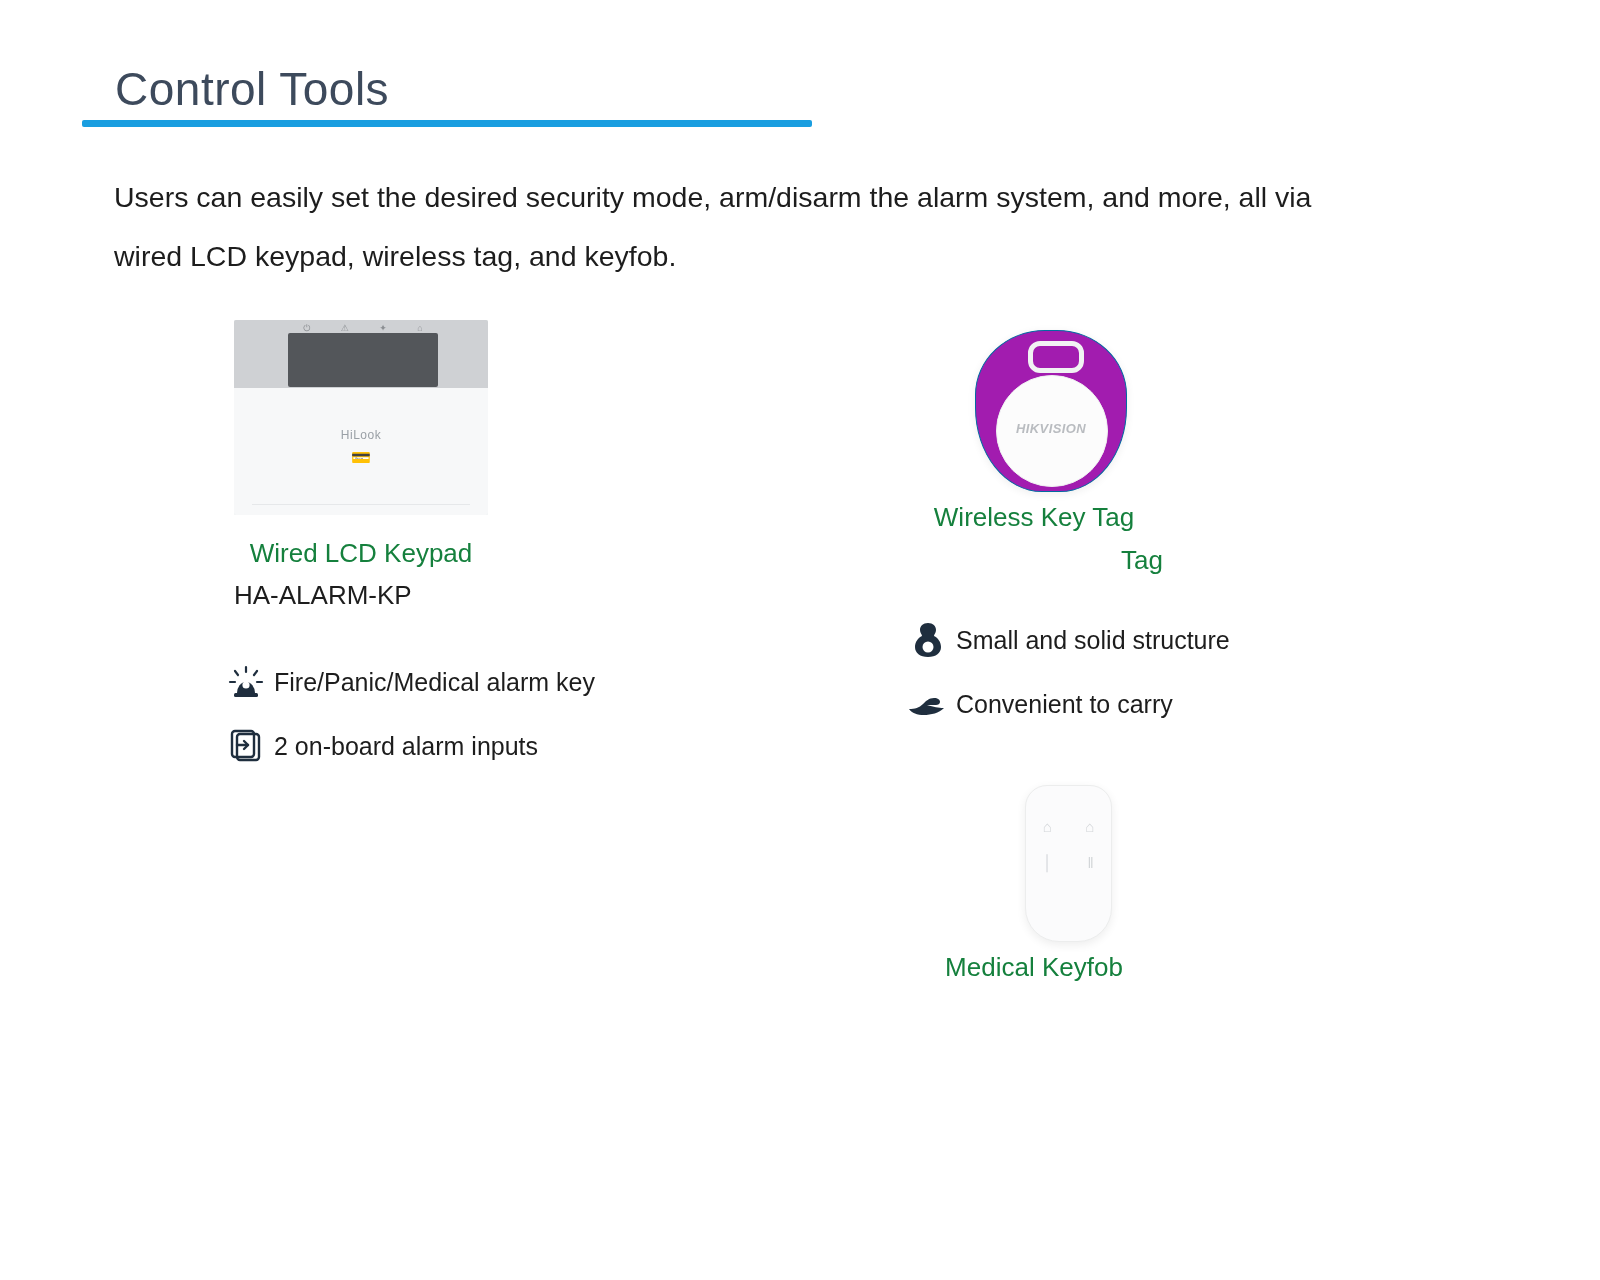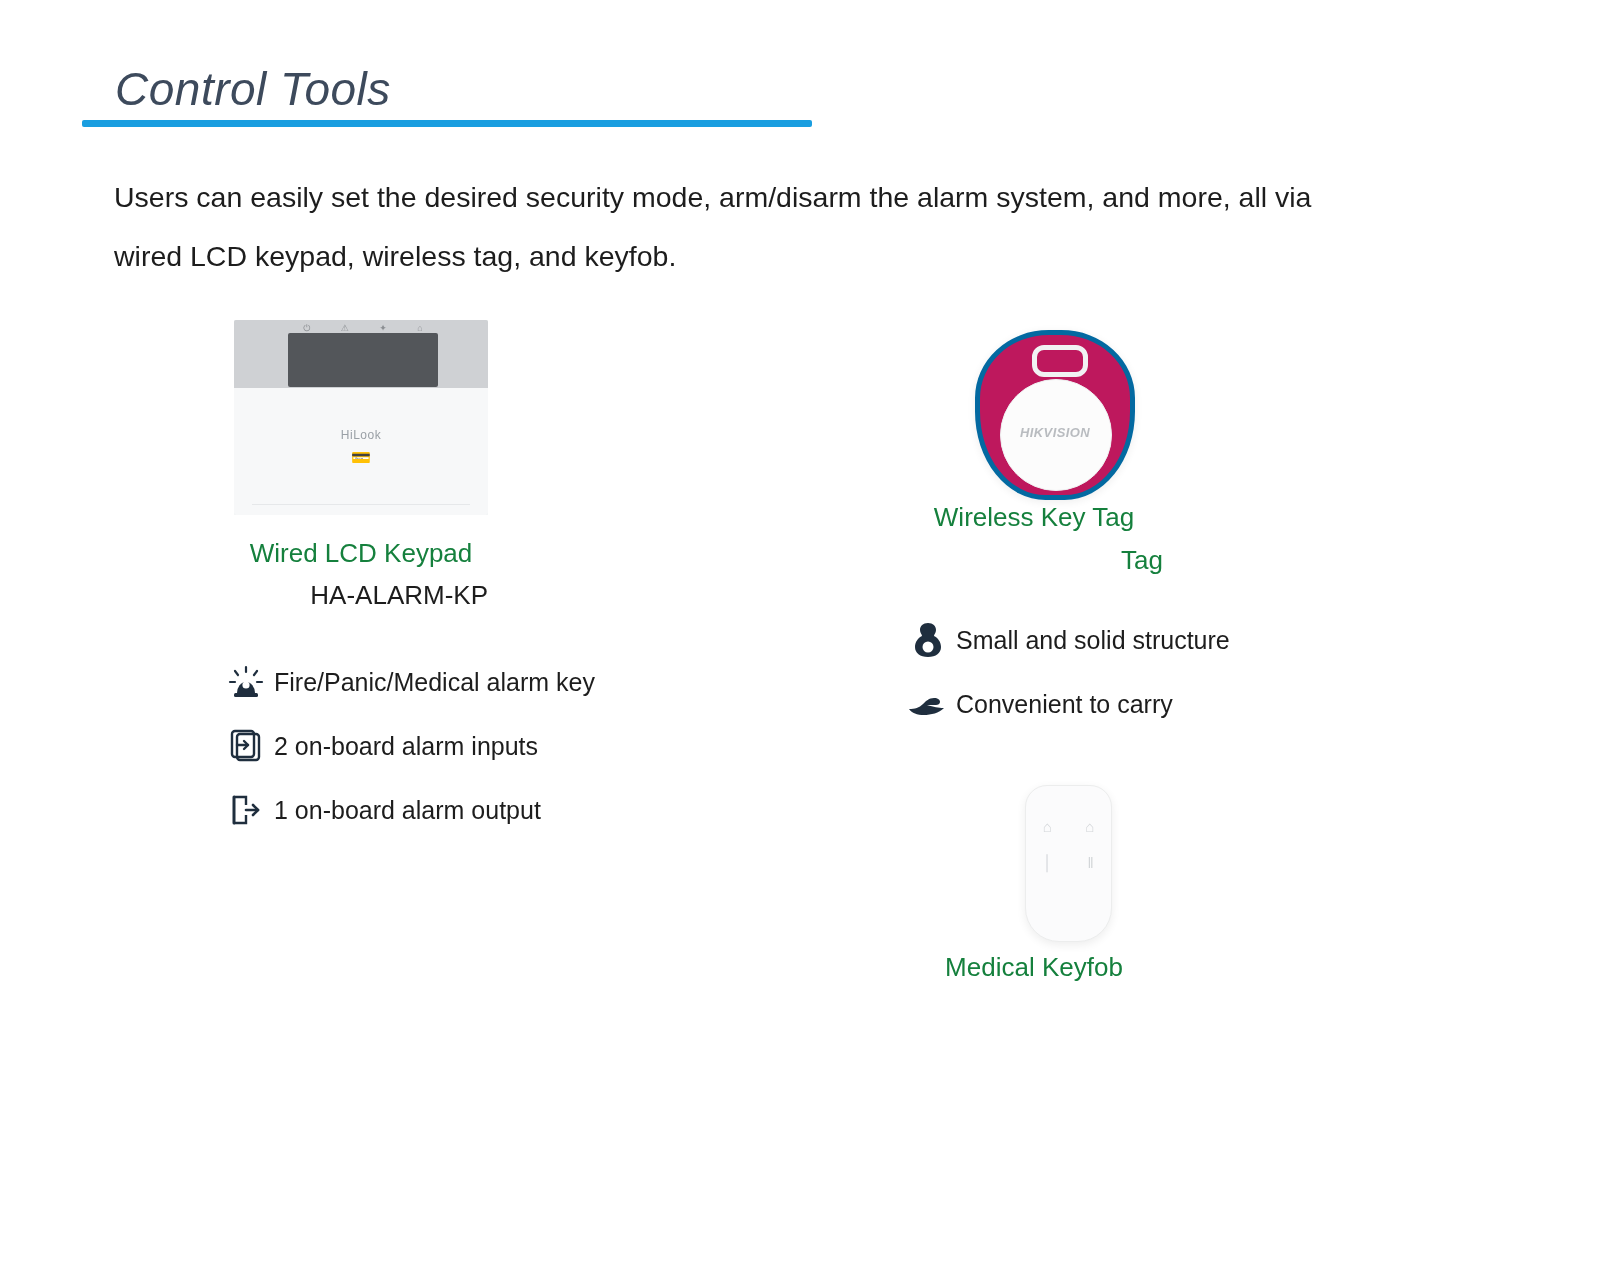--- a/index.html
+++ b/index.html
@@ -17,21 +17,20 @@
 
   
   .slide-title {
     position: absolute;
     left: 115px;
     top: 62px;
     font-size: 46px;
     color: #3d4a5c;
     letter-spacing: 0.5px;
     font-weight: 400;
-    font-style: italic;
   }
   .title-rule {
     position: absolute;
     left: 82px;
     top: 120px;
     width: 730px;
     height: 7px;
     background: #1a9ee0;
     border-radius: 2px;
   }
@@ -139,21 +138,21 @@
   .product-name {
     position: absolute;
     font-size: 26px;
     color: #15803d;
     text-align: center;
   }
   .product-model {
     position: absolute;
     font-size: 26px;
     color: #1d1d1d;
-    text-align: right;
+    text-align: left;
   }
 
   .feature-list {
     position: absolute;
   }
   .feature-row {
     display: flex;
     align-items: center;
     margin-bottom: 17px;
     height: 44px;
@@ -180,22 +179,22 @@
     top: 320px;
     width: 150px;
     height: 170px;
   }
   .tag-body {
     position: absolute;
     left: 0;
     top: 10px;
     width: 150px;
     height: 160px;
-    background: #be185d;
-    border: 5px solid #0369a1;
+    background: #a21caf;
+    border: 1px solid #0369a1;
     border-radius: 46% 46% 44% 44% / 40% 40% 52% 52%;
     box-shadow: 0 2px 9px rgba(0,0,0,0.07);
   }
   .tag-hole {
     position: absolute;
     left: 52px;
     top: 10px;
     width: 46px;
     height: 22px;
     border: 5px solid #f1f2f3;
@@ -327,33 +326,20 @@
         <rect x="4" y="2" width="22" height="26" rx="3" fill="none" stroke="#1f2e3e" stroke-width="2.4"></rect>
         <g stroke="#1f2e3e" stroke-width="2.4" stroke-linecap="round" stroke-linejoin="round">
           <line x1="9" y1="16" x2="20" y2="16"></line>
           <polyline points="16,12 20,16 16,20" fill="none"></polyline>
         </g>
       </svg>
     </span>
     <span class="feature-text">2 on-board alarm inputs</span>
   </div>
 
-  <div class="feature-row">
-    <span class="feature-icon">
-      <svg width="36" height="34" viewBox="0 0 36 34">
-        <path d="M6 4 v26" stroke="#1f2e3e" stroke-width="3" stroke-linecap="round"></path>
-        <path d="M6 4 h12 v8 M6 30 h12 v-8" stroke="#1f2e3e" stroke-width="2.4" fill="none"></path>
-        <g stroke="#1f2e3e" stroke-width="2.6" stroke-linecap="round" stroke-linejoin="round">
-          <line x1="18" y1="17" x2="30" y2="17"></line>
-          <polyline points="25,12 30,17 25,22" fill="none"></polyline>
-        </g>
-      </svg>
-    </span>
-    <span class="feature-text">1 on-board alarm output</span>
-  </div>
 
 
 </div>
 
 <div class="tag-img-wrap">
   <div class="tag-body">
     <div class="tag-hole"></div>
     <div class="tag-circle"></div>
     <div class="tag-brand">HIKVISION</div>
   </div>

